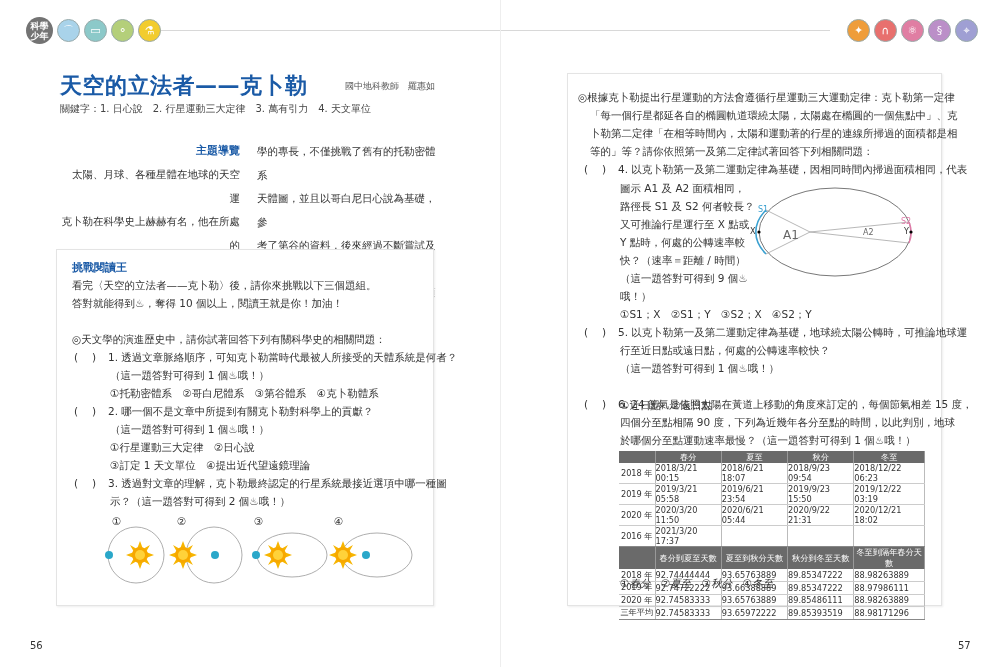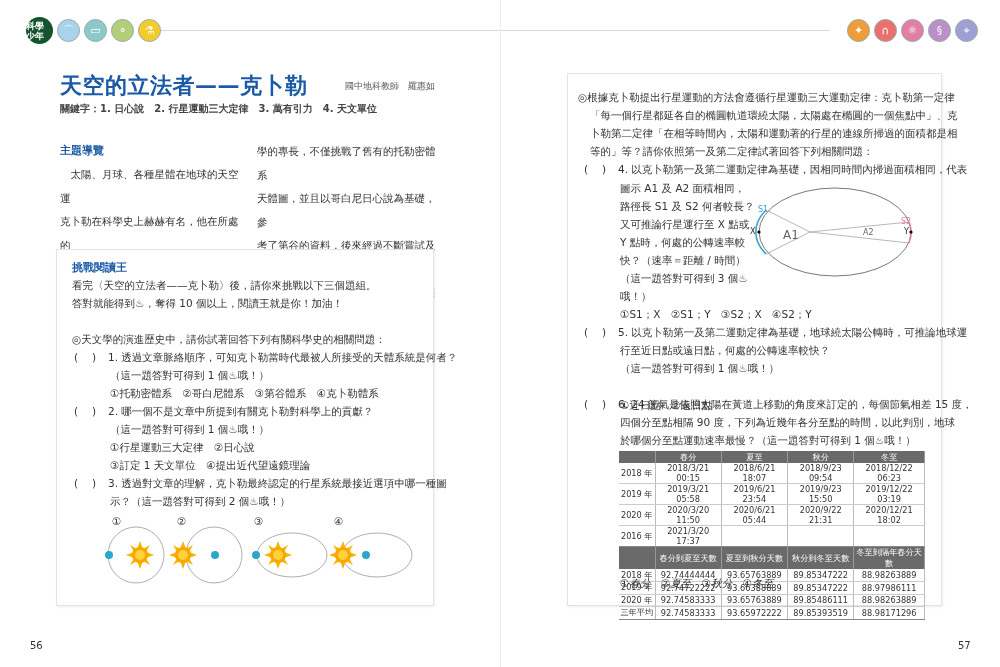--- a/index.html
+++ b/index.html
@@ -2,45 +2,45 @@
 <html><head>
 <meta charset="utf-8">
 <style>
   * { box-sizing: border-box; margin: 0; padding: 0; }
   html, body { width: 1000px; height: 667px; background: #ffffff; overflow: hidden; }
   body { position: relative; font-family: "DejaVu Sans", sans-serif; color: #333; font-size: 10.5px; }
 
   
   .hdr-line { position: absolute; top: 30px; height: 1px; background: #d8d8d8; }
   .badge { position: absolute; top: 19px; width: 23px; height: 23px; border-radius: 50%; border: 1px solid #9aa; display:flex; align-items:center; justify-content:center; color:#fff; font-size:11px; }
-  .logo { position:absolute; left:26px; top:17px; width:27px; height:27px; border-radius:50%; background:#14532d; color:#fff; font-weight:bold; font-size:9px; line-height:10px; text-align:left; padding-top:4px; }
+  .logo { position:absolute; left:26px; top:17px; width:27px; height:27px; border-radius:50%; background:#737373; color:#fff; font-weight:bold; font-size:9px; line-height:10px; text-align:center; padding-top:4px; }
 
   .spine { position:absolute; left:500px; top:0; width:1px; height:667px; background:#eee; }
 
   .title { position:absolute; left:60px; top:71px; font-size:22px; font-weight:bold; color:#1a5aa6; letter-spacing:0.5px; }
   .author { position:absolute; left:345px; top:80px; font-size:9px; color:#555;text-align:right; }
-  .keywords { position:absolute; left:60px; top:102px; font-size:10px; color:#444;font-weight:bold; }
+  .keywords { position:absolute; left:60px; top:102px; font-size:10px; color:#444; }
 
   .sec-head { font-weight:bold; color:#1a5aa6; font-size:11px; }
   .intro { position:absolute; left:60px; top:144px; width:385px; }
   .intro .col { position:absolute; top:0; width:180px; line-height:23.5px; font-size:10.5px; }
-  .intro .col1 { left:0; }
+  .intro .col1 { left:0;text-align:right; }
   .intro .col2 { left:197px; top:-4px; }
 
   .box { position:absolute; border:1px solid #e4e4e4; background:#fff; box-shadow: 1px 1px 2px #eee; }
   .box-left { left:56px; top:249px; width:378px; height:357px; }
   .box-right { left:567px; top:73px; width:375px; height:533px; }
 
   .line { position:absolute; white-space:nowrap; font-size:10.5px; color:#333; }
   .q-paren { display:inline-block; width:34px; }
   .blue-head { color:#1a5aa6; font-weight:bold; font-size:11px; }
 
   table.data { position:absolute; left:619px; top:451px; width:306px; border-collapse:collapse; font-size:8.2px; }
   table.data th { background:#6a6a6a; color:#fff; font-weight:normal; height:12px; border-right:1px solid #999; }
-  table.data td { height:12.5px; border-bottom:1px solid #ccc; border-right:1px solid #bbb; text-align:center; color:#333; }
+  table.data td { height:12.5px; border-bottom:1px solid #ccc; border-right:1px solid #bbb; text-align:left; color:#333; }
   table.data td.yr { text-align:center; width:36px; }
   table.data tr.thick td { border-bottom:1px solid #888; }
 
   .pnum { position:absolute; top:640px; font-size:10px; color:#333; }
 </style>
 </head>
 <body>
 
 <div class="hdr-line" style="left:150px; width:680px;"></div>
 <div class="logo">
@@ -135,21 +135,21 @@
 <div class="line" style="left:590px; top:109px;">「每一個行星都延各自的橢圓軌道環繞太陽，太陽處在橢圓的一個焦點中」、克</div>
 <div class="line" style="left:590px; top:127px;">卜勒第二定律「在相等時間內，太陽和運動著的行星的連線所掃過的面積都是相</div>
 <div class="line" style="left:590px; top:145px;">等的」等？請你依照第一及第二定律試著回答下列相關問題：</div>
 
 <div class="line" style="left:584px; top:163px;"><span class="q-paren">(　 )</span><span>4. 以克卜勒第一及第二運動定律為基礎，因相同時間內掃過面積相同，代表</span></div>
 <div class="line" style="left:620px; top:182px;">圖示 A1 及 A2 面積相同，</div>
 <div class="line" style="left:620px; top:200px;">路徑長 S1 及 S2 何者較長？</div>
 <div class="line" style="left:620px; top:218px;">又可推論行星運行至 X 點或</div>
 <div class="line" style="left:620px; top:236px;">Y 點時，何處的公轉速率較</div>
 <div class="line" style="left:620px; top:254px;">快？（速率＝距離 / 時間）</div>
-<div class="line" style="left:620px; top:272px;">（這一題答對可得到 3 個♨</div>
+<div class="line" style="left:620px; top:272px;">（這一題答對可得到 9 個♨</div>
 <div class="line" style="left:620px; top:290px;">哦！）</div>
 <div class="line" style="left:620px; top:308px;">①S1；X　②S1；Y　③S2；X　④S2；Y</div>
 
 <svg style="position:absolute; left:755px; top:182px;" width="160" height="100" viewBox="0 0 160 100">
   <ellipse cx="80" cy="50" rx="76" ry="44" fill="none" stroke="#555" stroke-width="0.8"></ellipse>
   <path d="M 11,28 A 76 44 0 0 0 11,72" fill="none" stroke="#3aa0d0" stroke-width="1.6"></path>
   <path d="M 154,40 A 76 44 0 0 1 154,61" fill="none" stroke="#e07aa8" stroke-width="1.4"></path>
   <line x1="55" y1="50" x2="11" y2="28" stroke="#999" stroke-width="0.7"></line>
   <line x1="55" y1="50" x2="11" y2="72" stroke="#999" stroke-width="0.7"></line>
   <line x1="55" y1="50" x2="154" y2="40" stroke="#999" stroke-width="0.7"></line>

